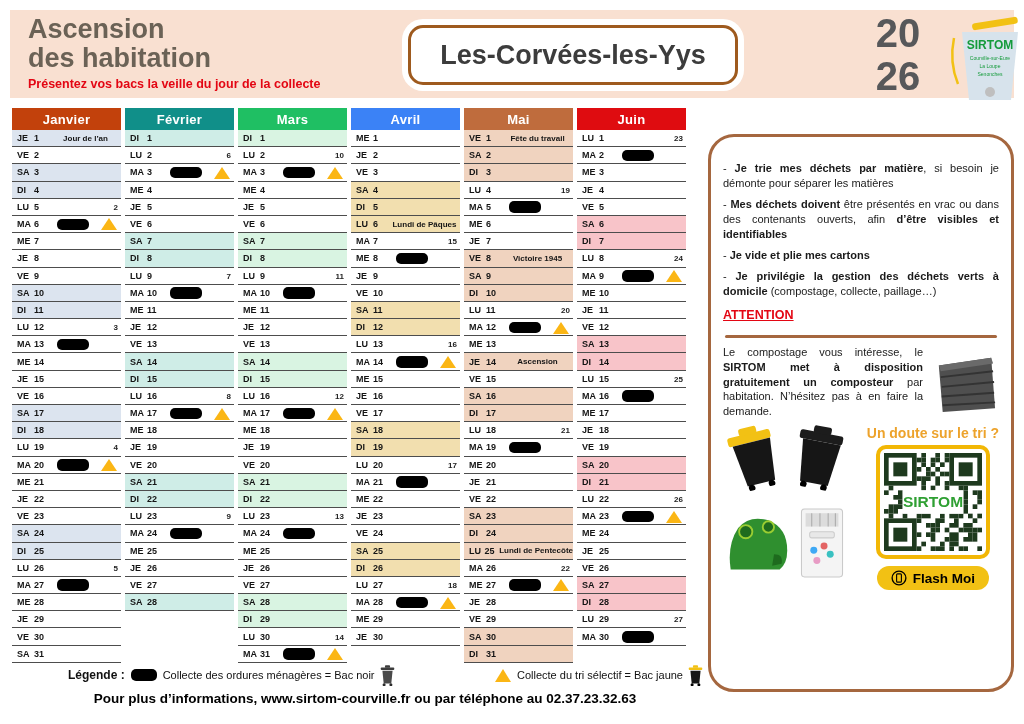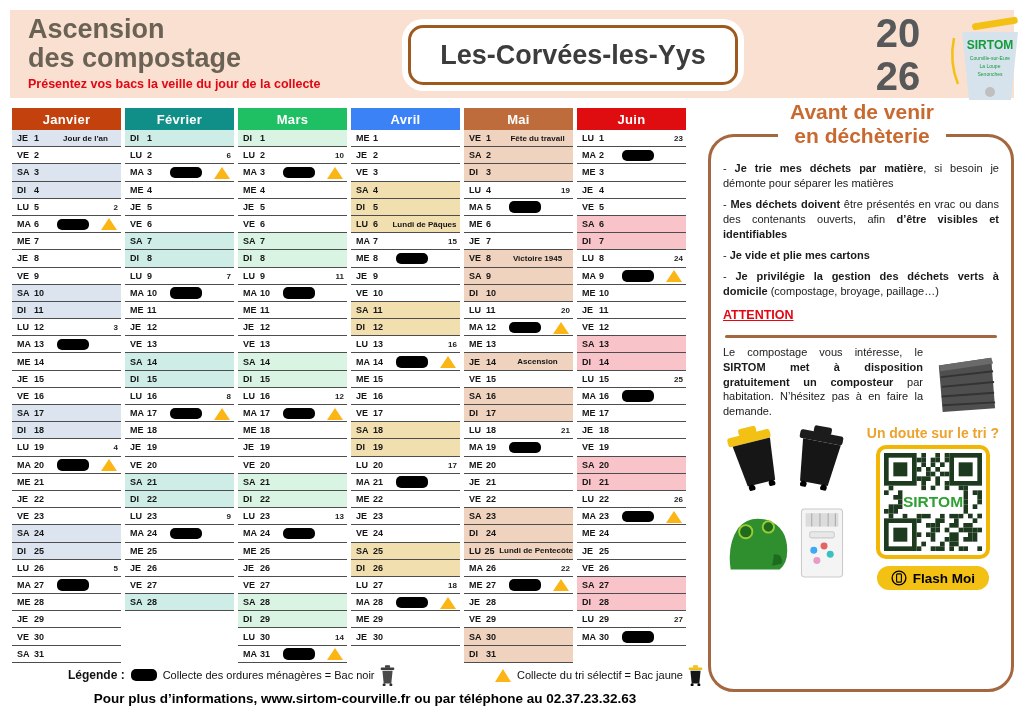--- a/index.html
+++ b/index.html
@@ -72,21 +72,21 @@
   .flash { margin-top:7px; background:#F2C114; border-radius:16px; padding:4px 14px; font-weight:bold;
     font-size:13.5px; color:#000; display:flex; align-items:center; gap:6px; }
 </style>
 </head>
 <body>
 
 <div class="header-band">
   <div class="brand">
     <div class="brand-title">
       <div>Ascension</div>
-      <div>des compostage</div>
+      <div>des habitation</div>
     </div>
     <div class="brand-sub">Présentez vos bacs la veille du jour de la collecte</div>
   </div>
 
   <div class="commune-box">
     <span>Les-Corvées-les-Yys</span>
   </div>
 
   <div class="year-block">
     <div>20</div>
@@ -1155,31 +1155,27 @@
     <rect x="7" y="1.5" width="6" height="3" rx="1" fill="#F2C114"></rect>
     <path d="M4 8 L16 8 L14.5 23 L5.5 23 Z" fill="#161616"></path>
     <circle cx="6" cy="24.5" r="1.8" fill="#000"></circle>
       <circle cx="14" cy="24.5" r="1.8" fill="#000"></circle>
   </svg>
 </div>
 
 <div class="footer">Pour plus d’informations, www.sirtom-courville.fr ou par téléphone au 02.37.23.32.63</div>
 
 <div class="panel">
-  <div class="panel-title">
-    <div>Avant de venir</div>
-    <div>en déchèterie</div>
-  </div>
 
   <div class="panel-box">
     <div>
         <p class="pp"><span>- </span><span class="b">Je trie mes déchets par matière</span><span>, si besoin je démonte pour séparer les matières</span></p>
         <p class="pp"><span>- </span><span class="b">Mes déchets doivent</span><span> être présentés en vrac ou dans des contenants ouverts, afin </span><span class="b">d’être visibles et identifiables</span></p>
         <p class="pp"><span>- </span><span class="b">Je vide et plie mes cartons</span></p>
-        <p class="pp"><span>- </span><span class="b">Je privilégie la gestion des déchets verts à domicile</span><span> (compostage, broyage, paillage…)</span></p>
+        <p class="pp"><span>- </span><span class="b">Je privilégie la gestion des déchets verts à domicile</span><span> (compostage, collecte, paillage…)</span></p>
       </div>
 
     <div class="attn">ATTENTION</div>
 
     <div class="divider"></div>
 
     <div class="compost-row">
       <div class="compost-text"><span>Le compostage vous intéresse, le </span><span class="b">SIRTOM met à disposition gratuitement un composteur</span><span> par habitation. N’hésitez pas à en faire la demande.</span></div>
       <svg width="68" height="64" viewBox="0 0 70 66">
         <polygon points="8,16 62,8 66,60 12,64" fill="#4F4F4F"></polygon>

